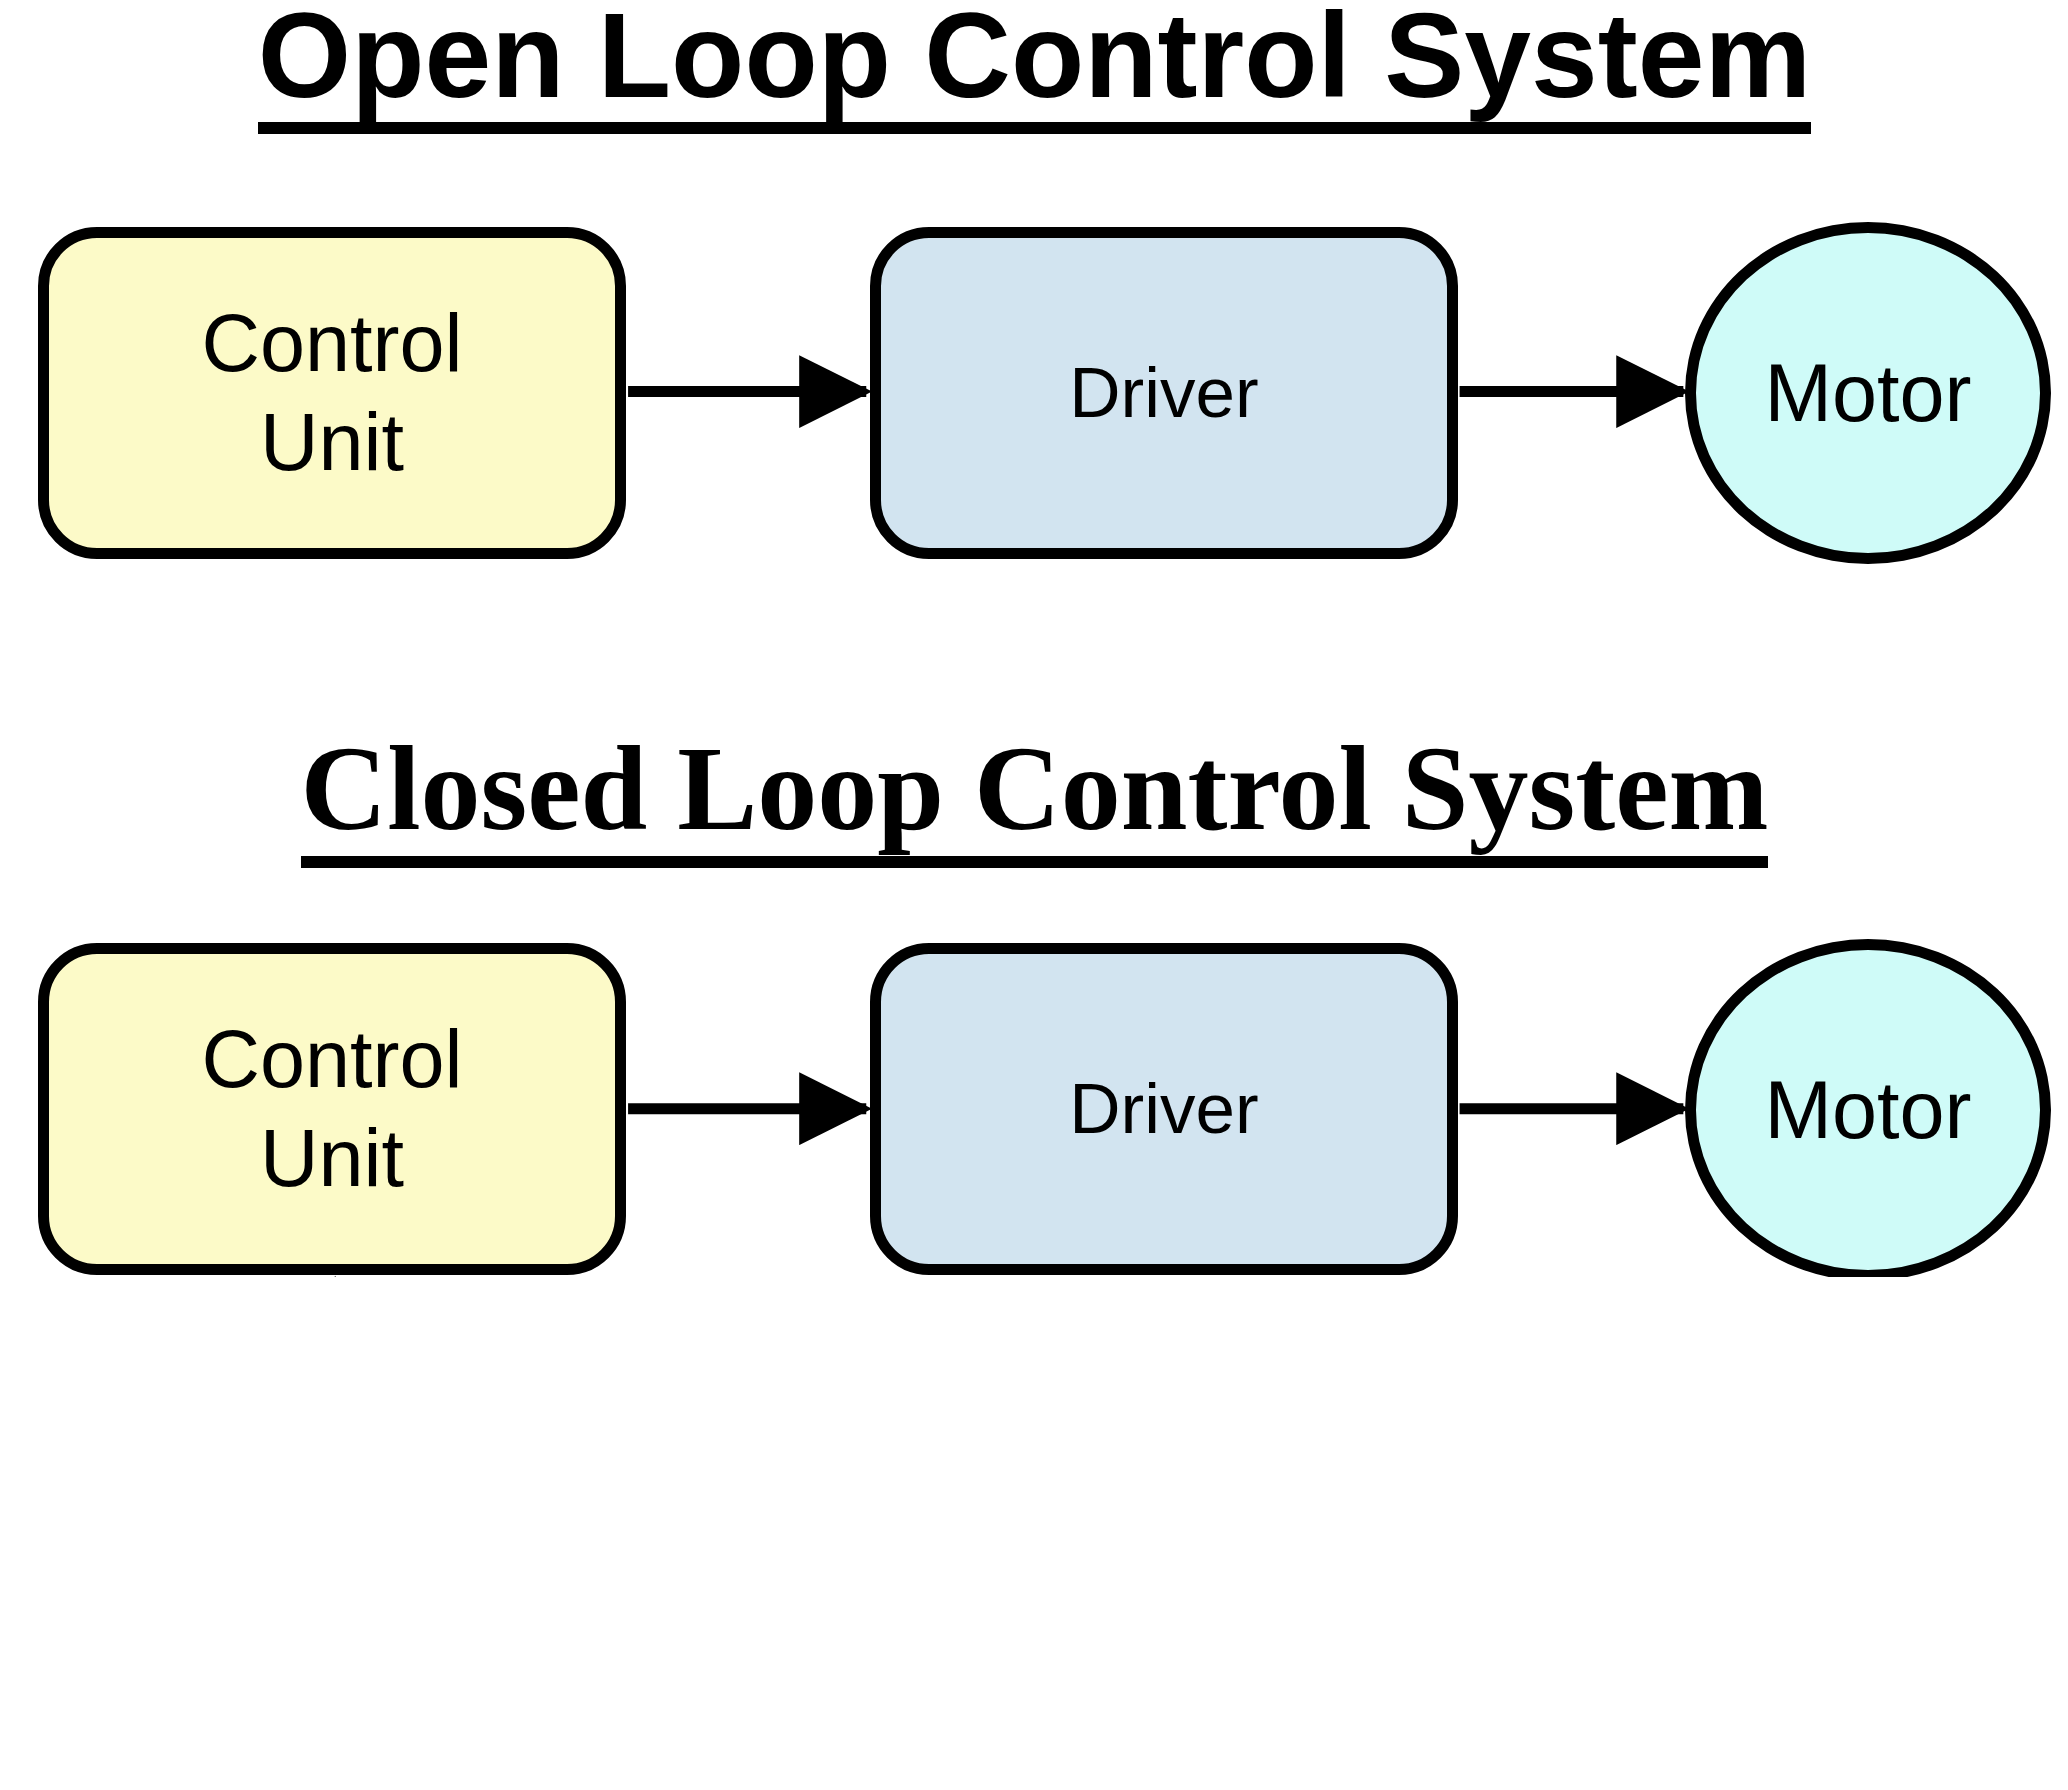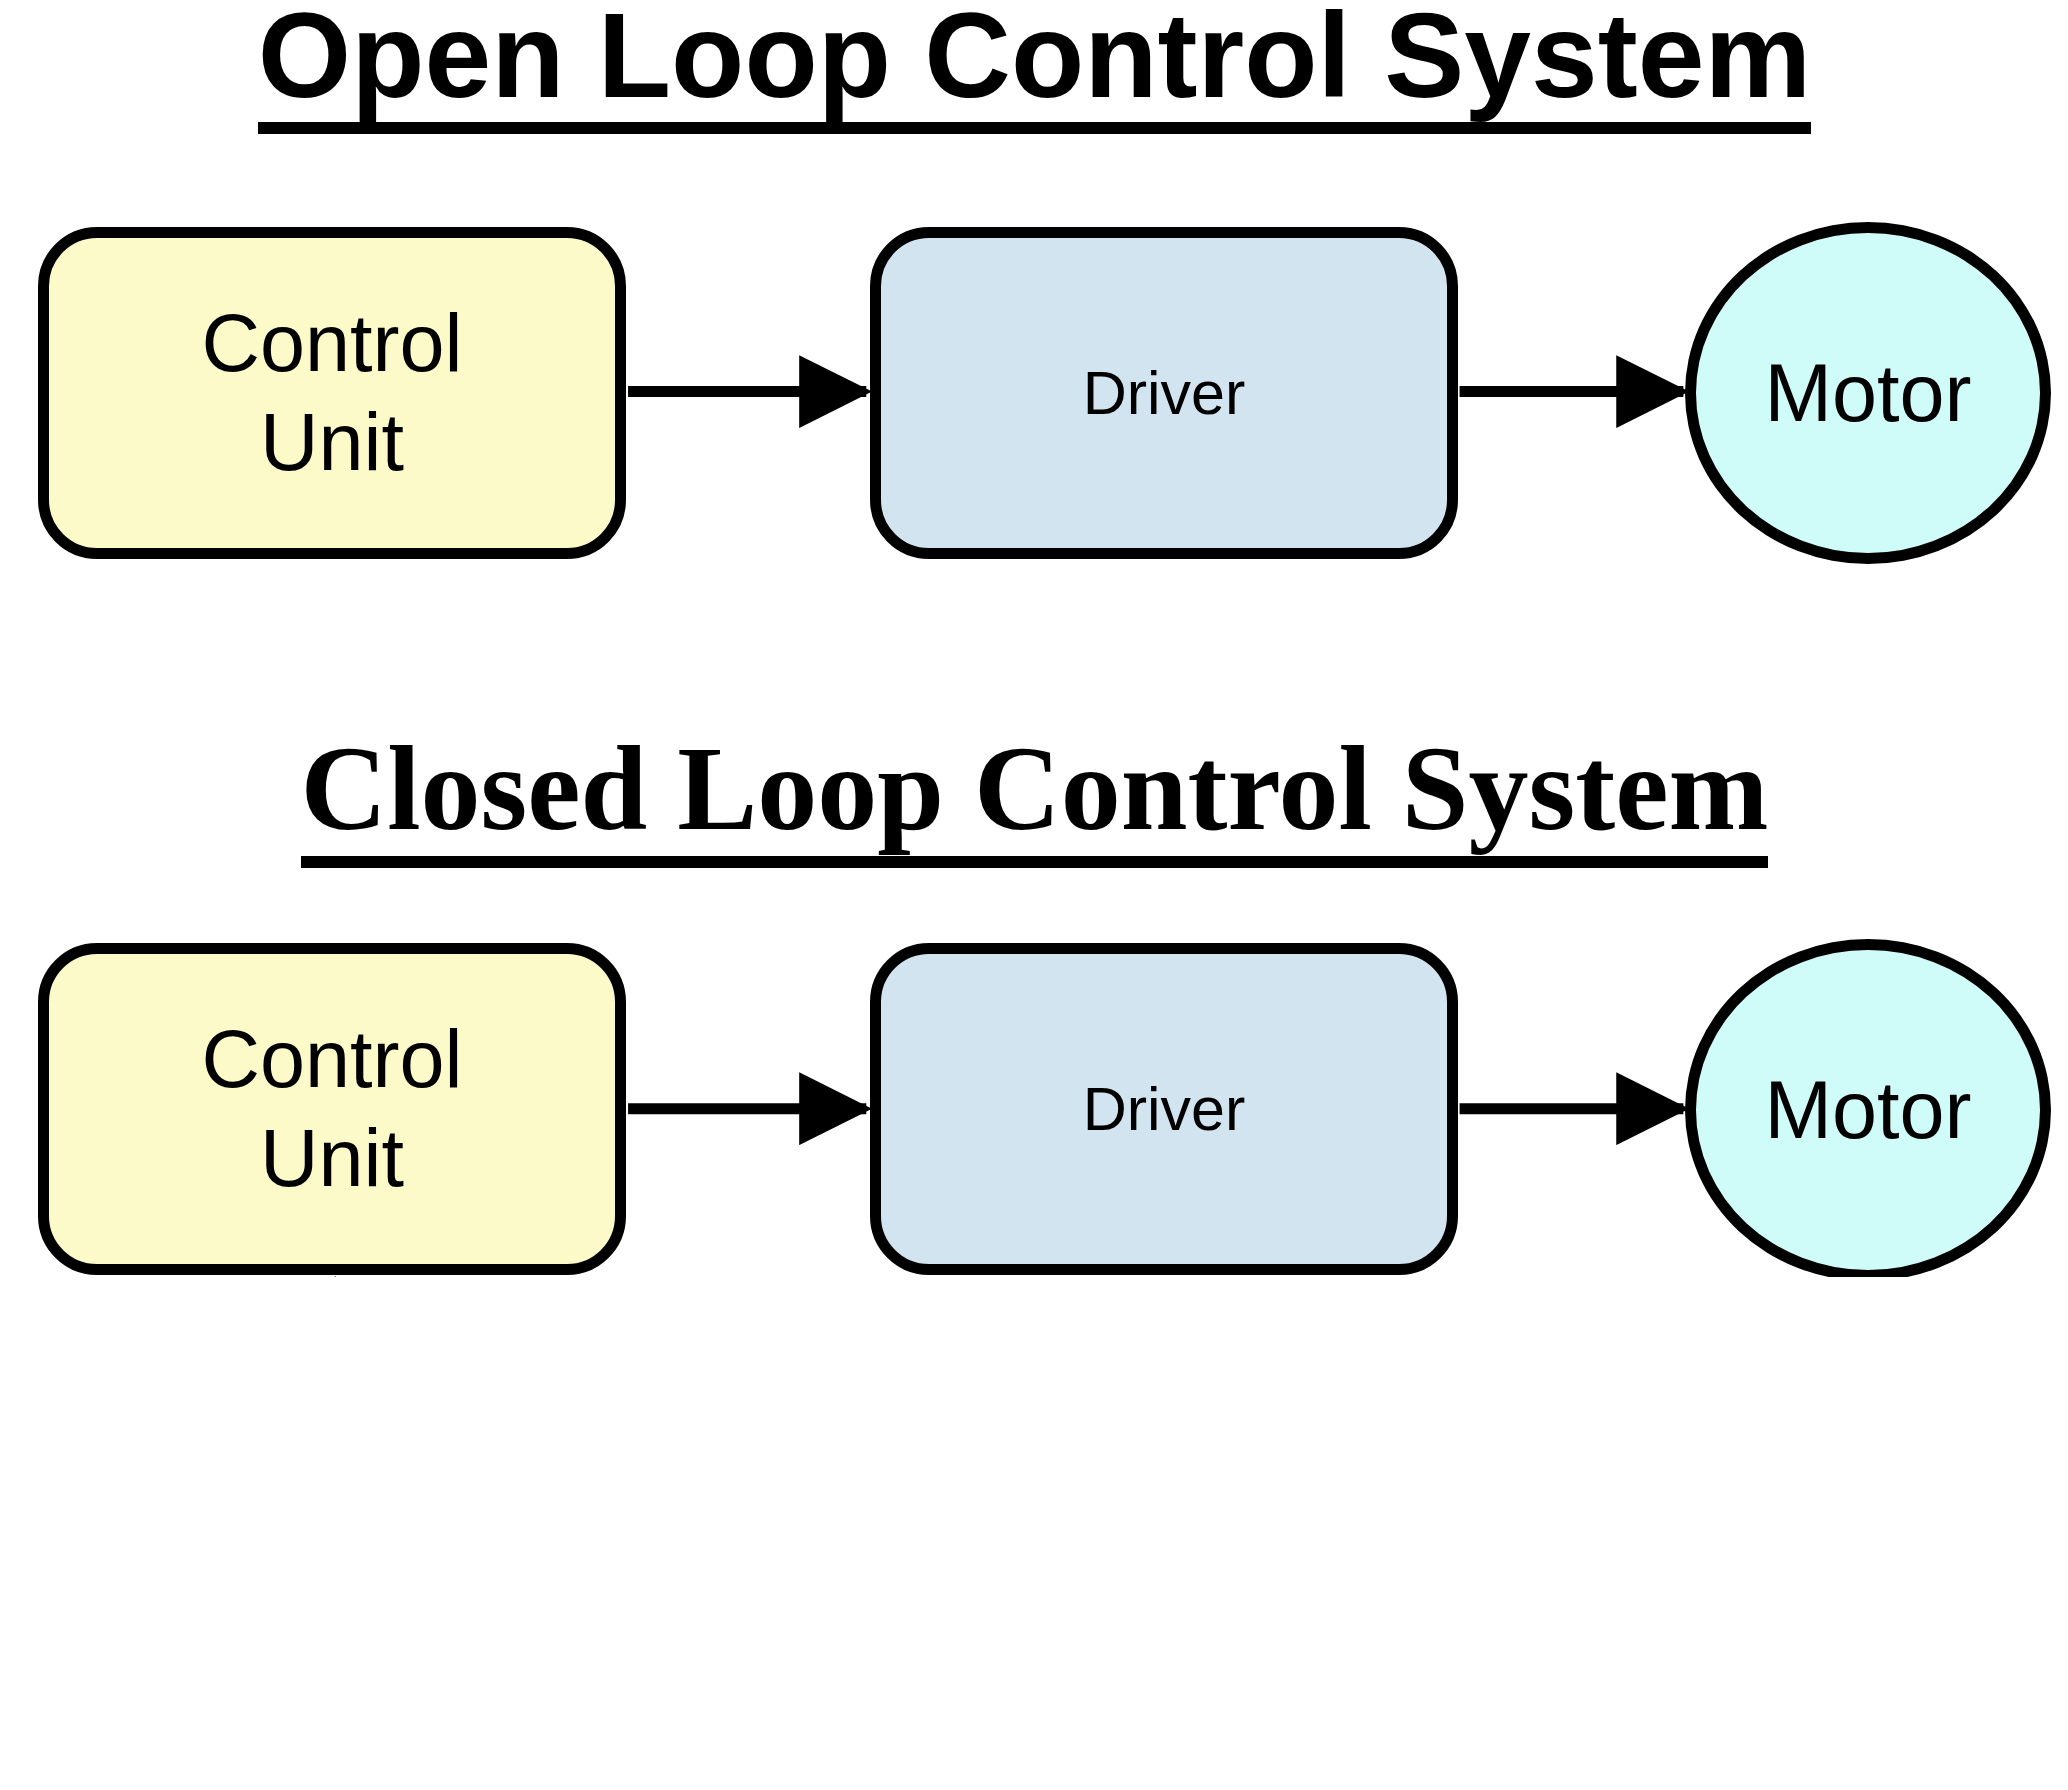--- a/index.html
+++ b/index.html
@@ -41,21 +41,21 @@
     text-align: center;
     color: #000;
   }
   .rounded { border-radius: 59px; }
   .ellipse { border-radius: 50%; }
   .node .label {
     white-space: pre-line;
     line-height: 1.22;
   }
   .f96  { font-size: 81px; }
-  .f100 { font-size: 61px; }
+  .f100 { font-size: 71px; }
 
   
   #cu1 { left: 38px;  top: 227px;  width: 588px; height: 332px; }
   #dr1 { left: 870px; top: 227px; width: 588px; height: 332px; }
   #mo1 { left: 1685px; top: 222px; width: 366px; height: 342px; }
   #cu2 { left: 38px;  top: 943px; width: 588px; height: 332px; }
   #dr2 { left: 870px; top: 943px; width: 588px; height: 332px; }
   #mo2 { left: 1685px; top: 939px; width: 366px; height: 342px; }
   #fb  { left: 859px; top: 1435px; width: 605px; height: 336px; }
 

